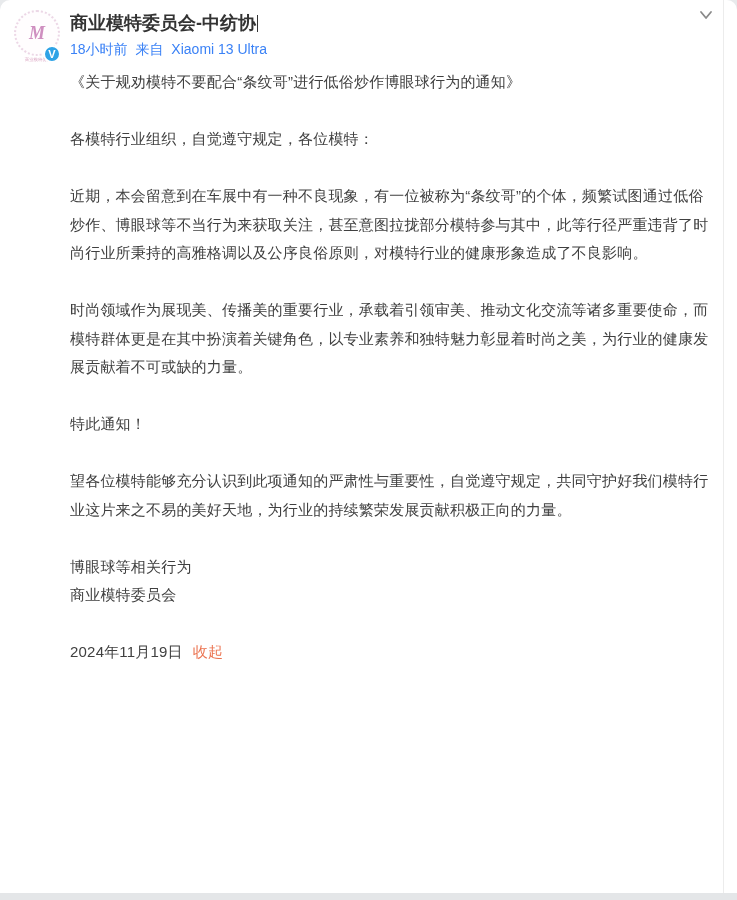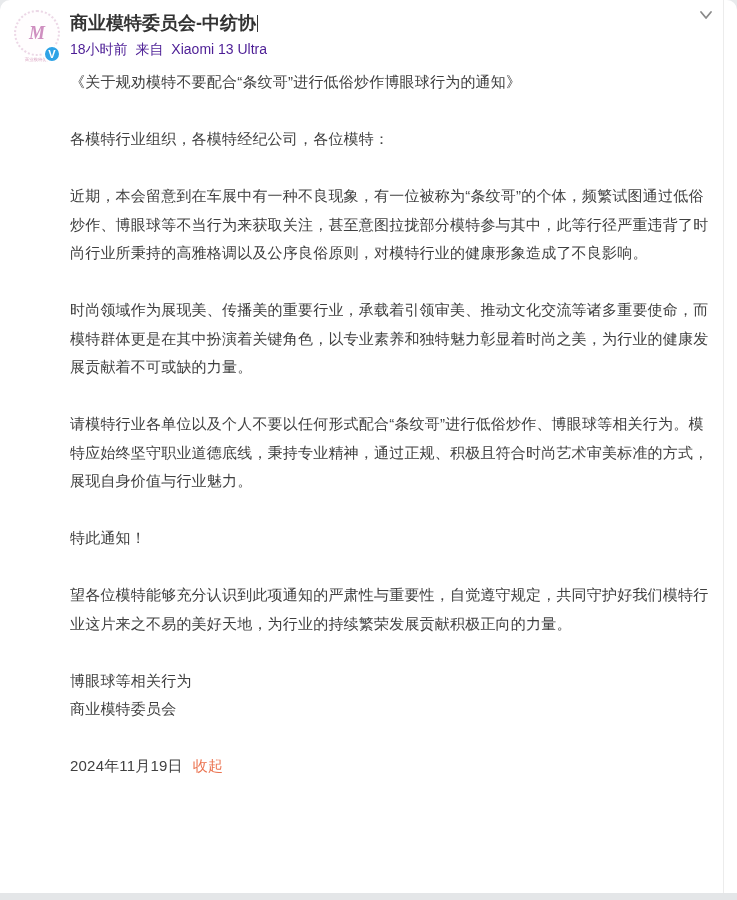--- a/index.html
+++ b/index.html
@@ -55,21 +55,21 @@
   .user-info { padding: 13px 16px 0 70px; }
   .username {
     display: inline-block;
     font-size: 18px; font-weight: bold; color: #333333;
     line-height: 21px; cursor: pointer;
   }
   .caret {
     display: inline-block; width: 1px; height: 17px;
     background: #333; vertical-align: -3px; margin-left: 1px;
   }
-  .post-meta { margin-top: 7px; font-size: 14px; color: #4c1d95; line-height: 16px; }
+  .post-meta { margin-top: 7px; font-size: 14px; color: #3b82f6; line-height: 16px; }
   .post-meta span { margin-right: 4px; }
   .chevron-btn {
     position: absolute; right: 18px; top: 2px;
     width: 26px; height: 26px;
     display: flex; align-items: center; justify-content: center;
     cursor: pointer;
   }
 
   
   .post-body {
@@ -114,24 +114,23 @@
 
       <div class="chevron-btn">
         <svg width="18" height="18" viewBox="0 0 18 18">
           <polyline points="4,6 9,12 14,6" fill="none" stroke="#8a8a8a" stroke-width="1.8" stroke-linecap="round" stroke-linejoin="round"></polyline>
         </svg>
       </div>
     </div>
 
     <div class="post-body">
       <p>《关于规劝模特不要配合“条纹哥”进行低俗炒作博眼球行为的通知》</p>
-      <p>各模特行业组织，各模特经纪公司，各位模特：</p>
+      <p>各模特行业组织，自觉遵守规定，各位模特：</p>
       <p>近期，本会留意到在车展中有一种不良现象，有一位被称为“条纹哥”的个体，频繁试图通过低俗炒作、博眼球等不当行为来获取关注，甚至意图拉拢部分模特参与其中，此等行径严重违背了时尚行业所秉持的高雅格调以及公序良俗原则，对模特行业的健康形象造成了不良影响。</p>
       <p>时尚领域作为展现美、传播美的重要行业，承载着引领审美、推动文化交流等诸多重要使命，而模特群体更是在其中扮演着关键角色，以专业素养和独特魅力彰显着时尚之美，为行业的健康发展贡献着不可或缺的力量。</p>
-      <p>请模特行业各单位以及个人不要以任何形式配合“条纹哥”进行低俗炒作、博眼球等相关行为。模特应始终坚守职业道德底线，秉持专业精神，通过正规、积极且符合时尚艺术审美标准的方式，展现自身价值与行业魅力。</p>
       <p>特此通知！</p>
       <p>望各位模特能够充分认识到此项通知的严肃性与重要性，自觉遵守规定，共同守护好我们模特行业这片来之不易的美好天地，为行业的持续繁荣发展贡献积极正向的力量。</p>
       <p class="tight">博眼球等相关行为</p>
       <p>商业模特委员会</p>
       <p class="date-row">
         <span>2024年11月19日</span><a class="collapse-link" href="#">收起</a>
       </p>
     </div>
 
     <div class="edge-line"></div>

